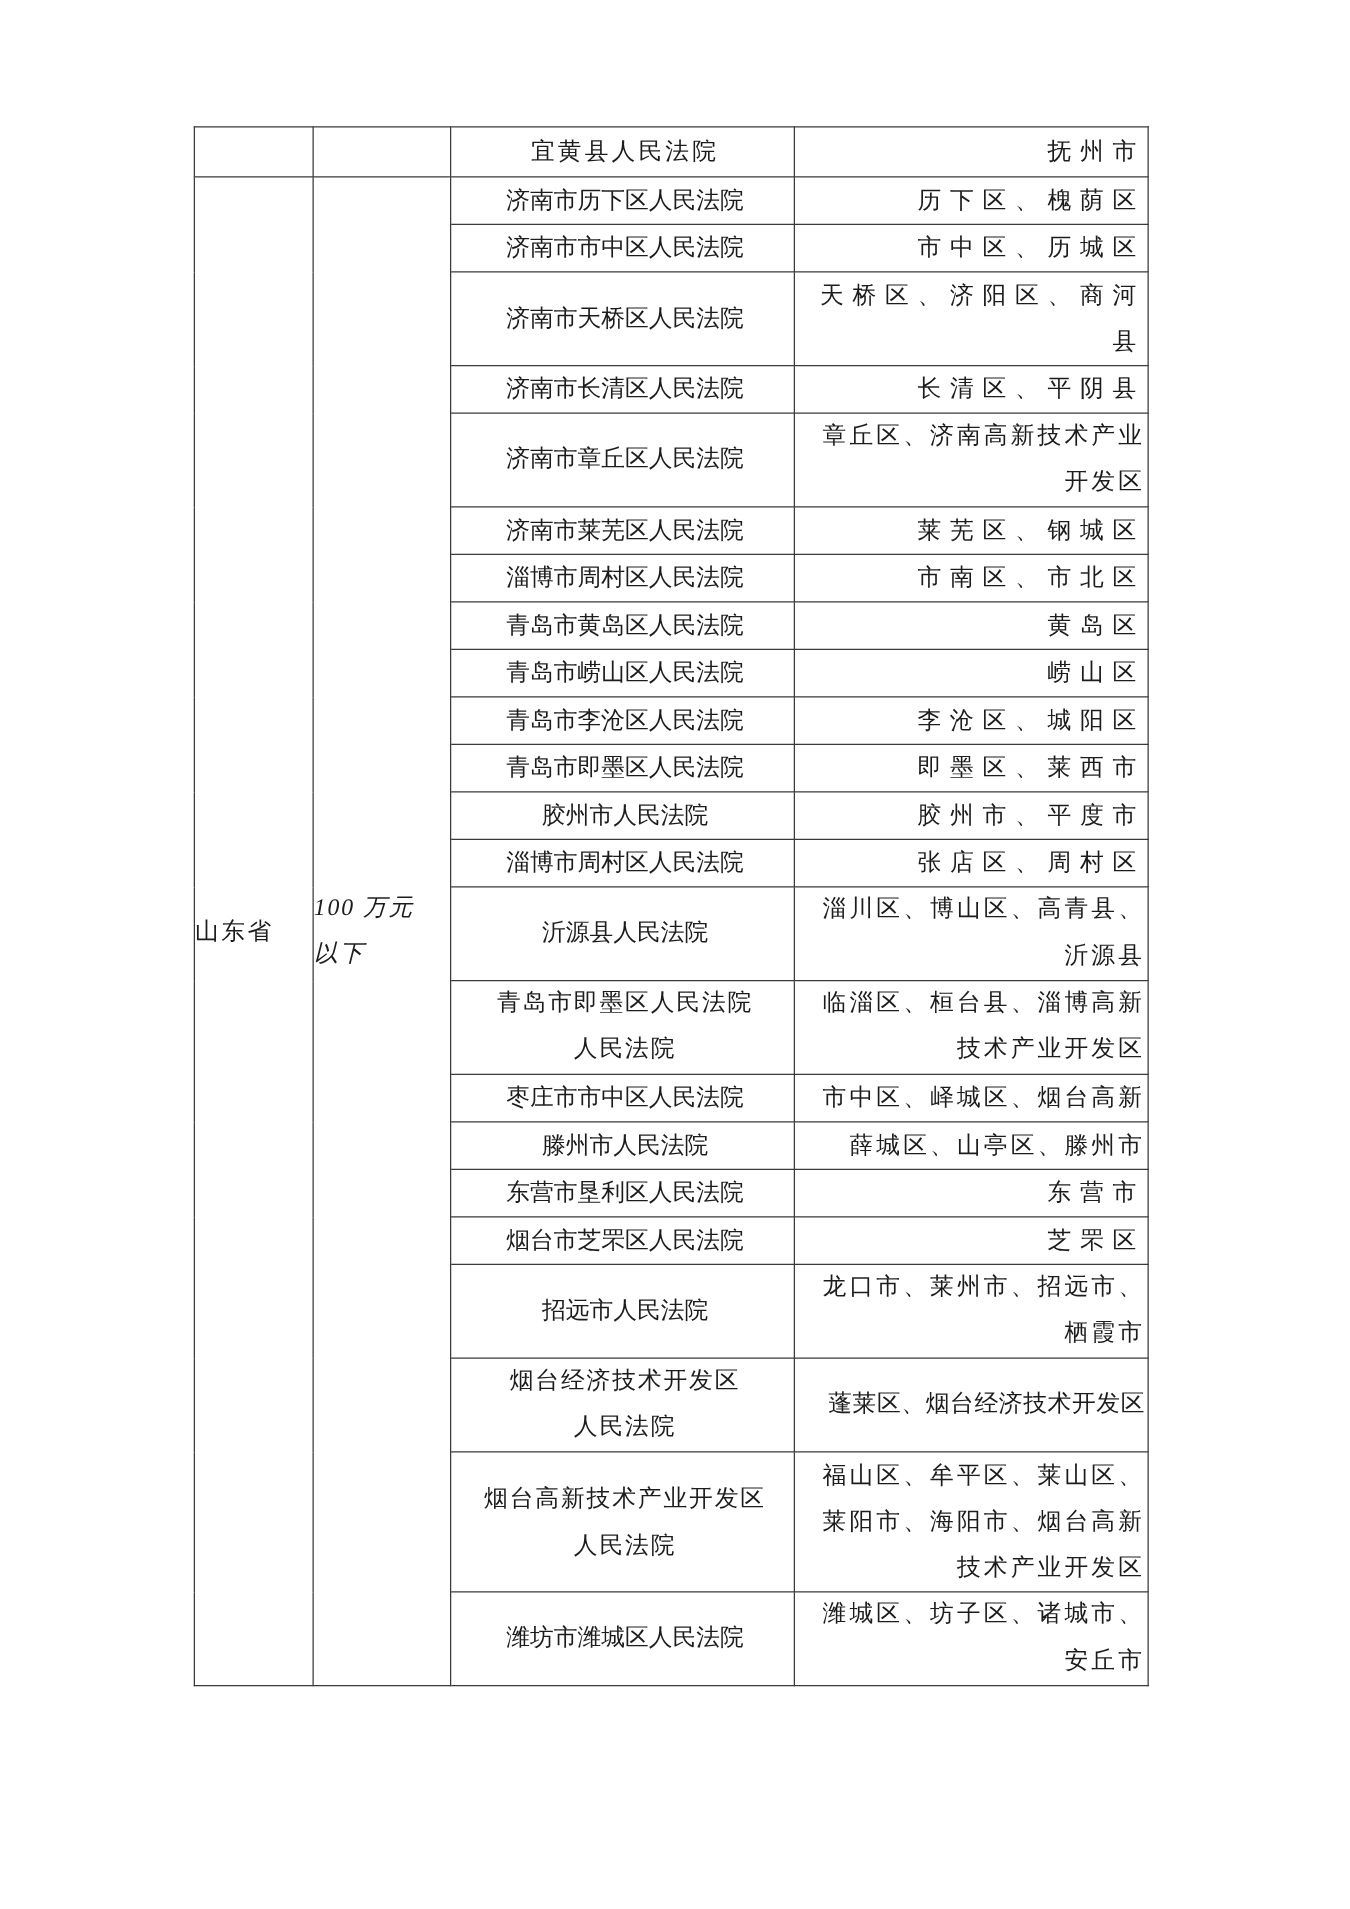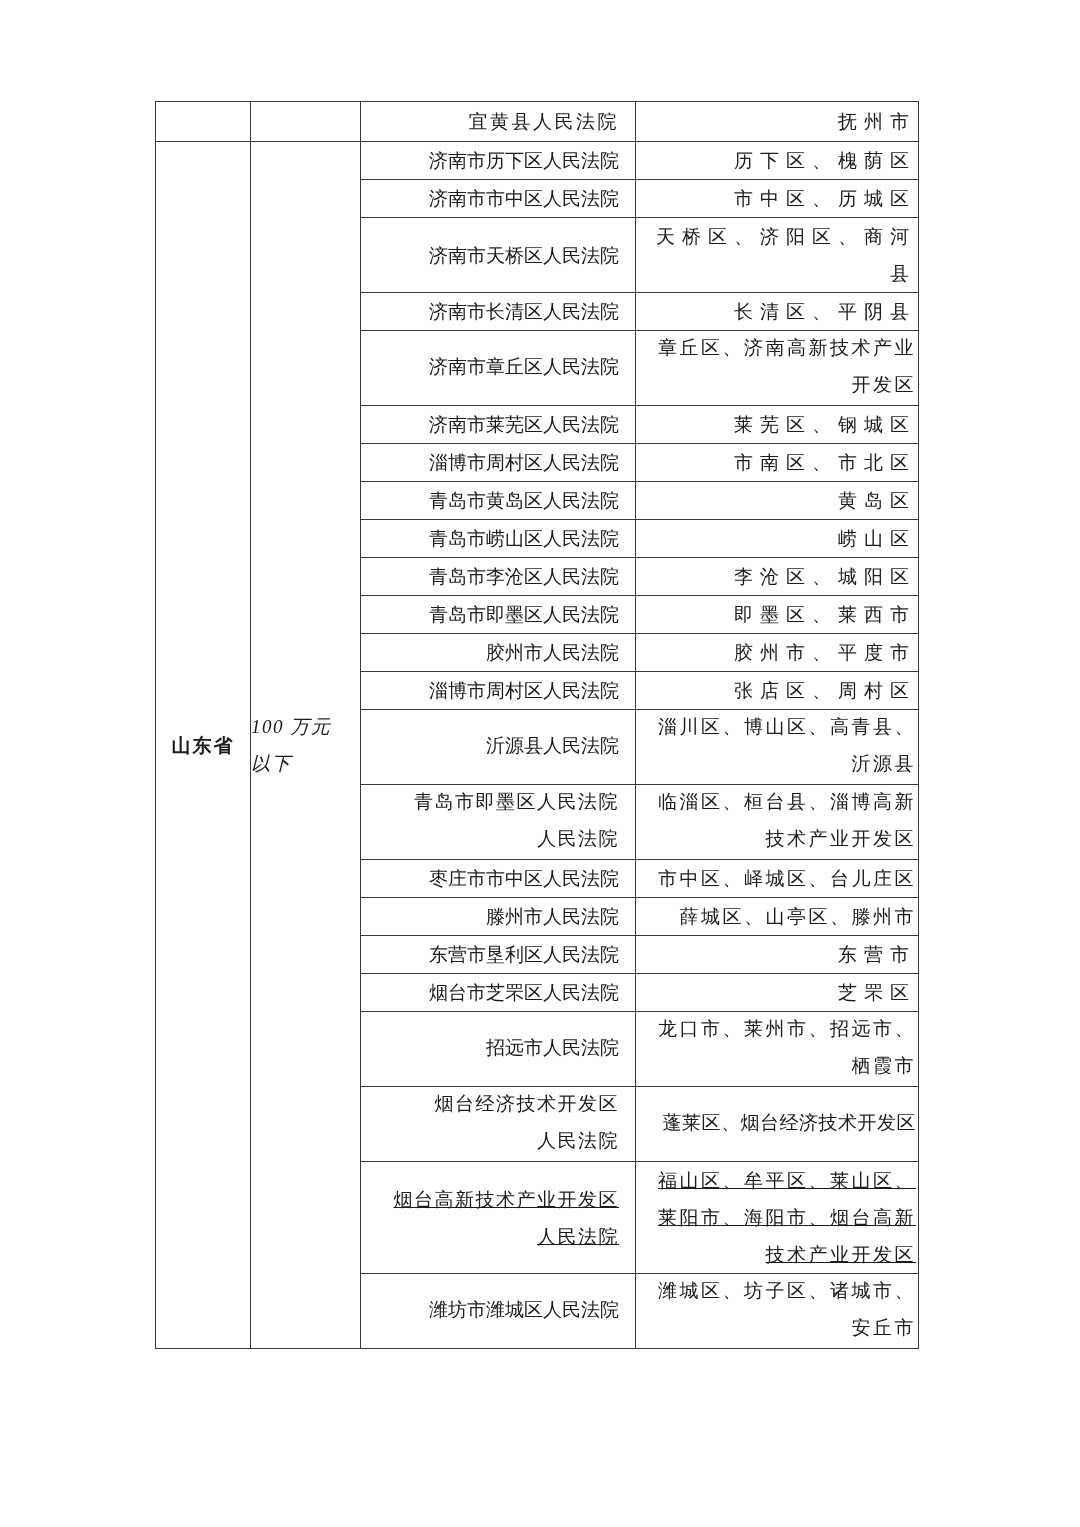--- a/index.html
+++ b/index.html
@@ -27,34 +27,32 @@
     vertical-align: middle;
     font-size: 19px;
     line-height: 37px;
     white-space: pre-line;
     overflow: hidden;
     padding: 0;
   }
   tr.h40  { height: 40px; }
   tr.h37  { height: 37px; }
   tr.h74  { height: 74px; font-family: Liberation Mono, monospace; }
-  tr.h108 { height: 108px; text-decoration: underline; }
+  tr.h108 { height: 108px; }
   td.c-prov {
-    text-align: center;
     letter-spacing: 2px;
-    font-weight: bold;
   }
   td.c-amt {
     text-align: left;
     letter-spacing: 1.5px;
     font-style: italic;
   }
   td.c-court {
-    text-align: right;
-    padding: 0 16px 0 10px;
+    text-align: center;
+    padding: 0 6px 0 10px;
   }
   td.c-jur {
     text-align: right;
     padding: 0 2px 0 8px;
   }
   .ls-wide  { letter-spacing: 7px; }
   .ls-med   { letter-spacing: 2.5px; }
   .ls-sm    { letter-spacing: 1.5px; }
   .ls-tight { letter-spacing: 0.5px; margin-top: 19px; }
 </style>
@@ -138,21 +136,21 @@
 沂源县</td>
       </tr>
       <tr class="h74">
         <td class="c-court ls-sm">青岛市即墨区人民法院
 人民法院</td>
         <td class="c-jur ls-med">临淄区、桓台县、淄博高新
 技术产业开发区</td>
       </tr>
       <tr class="h37">
         <td class="c-court">枣庄市市中区人民法院</td>
-        <td class="c-jur ls-med">市中区、峄城区、台儿庄区</td>
+        <td class="c-jur ls-med">市中区、峄城区、烟台高新</td>
       </tr>
       <tr class="h37">
         <td class="c-court">滕州市人民法院</td>
         <td class="c-jur ls-med">薛城区、山亭区、滕州市</td>
       </tr>
       <tr class="h37">
         <td class="c-court">东营市垦利区人民法院</td>
         <td class="c-jur ls-wide">东营市</td>
       </tr>
       <tr class="h37">

